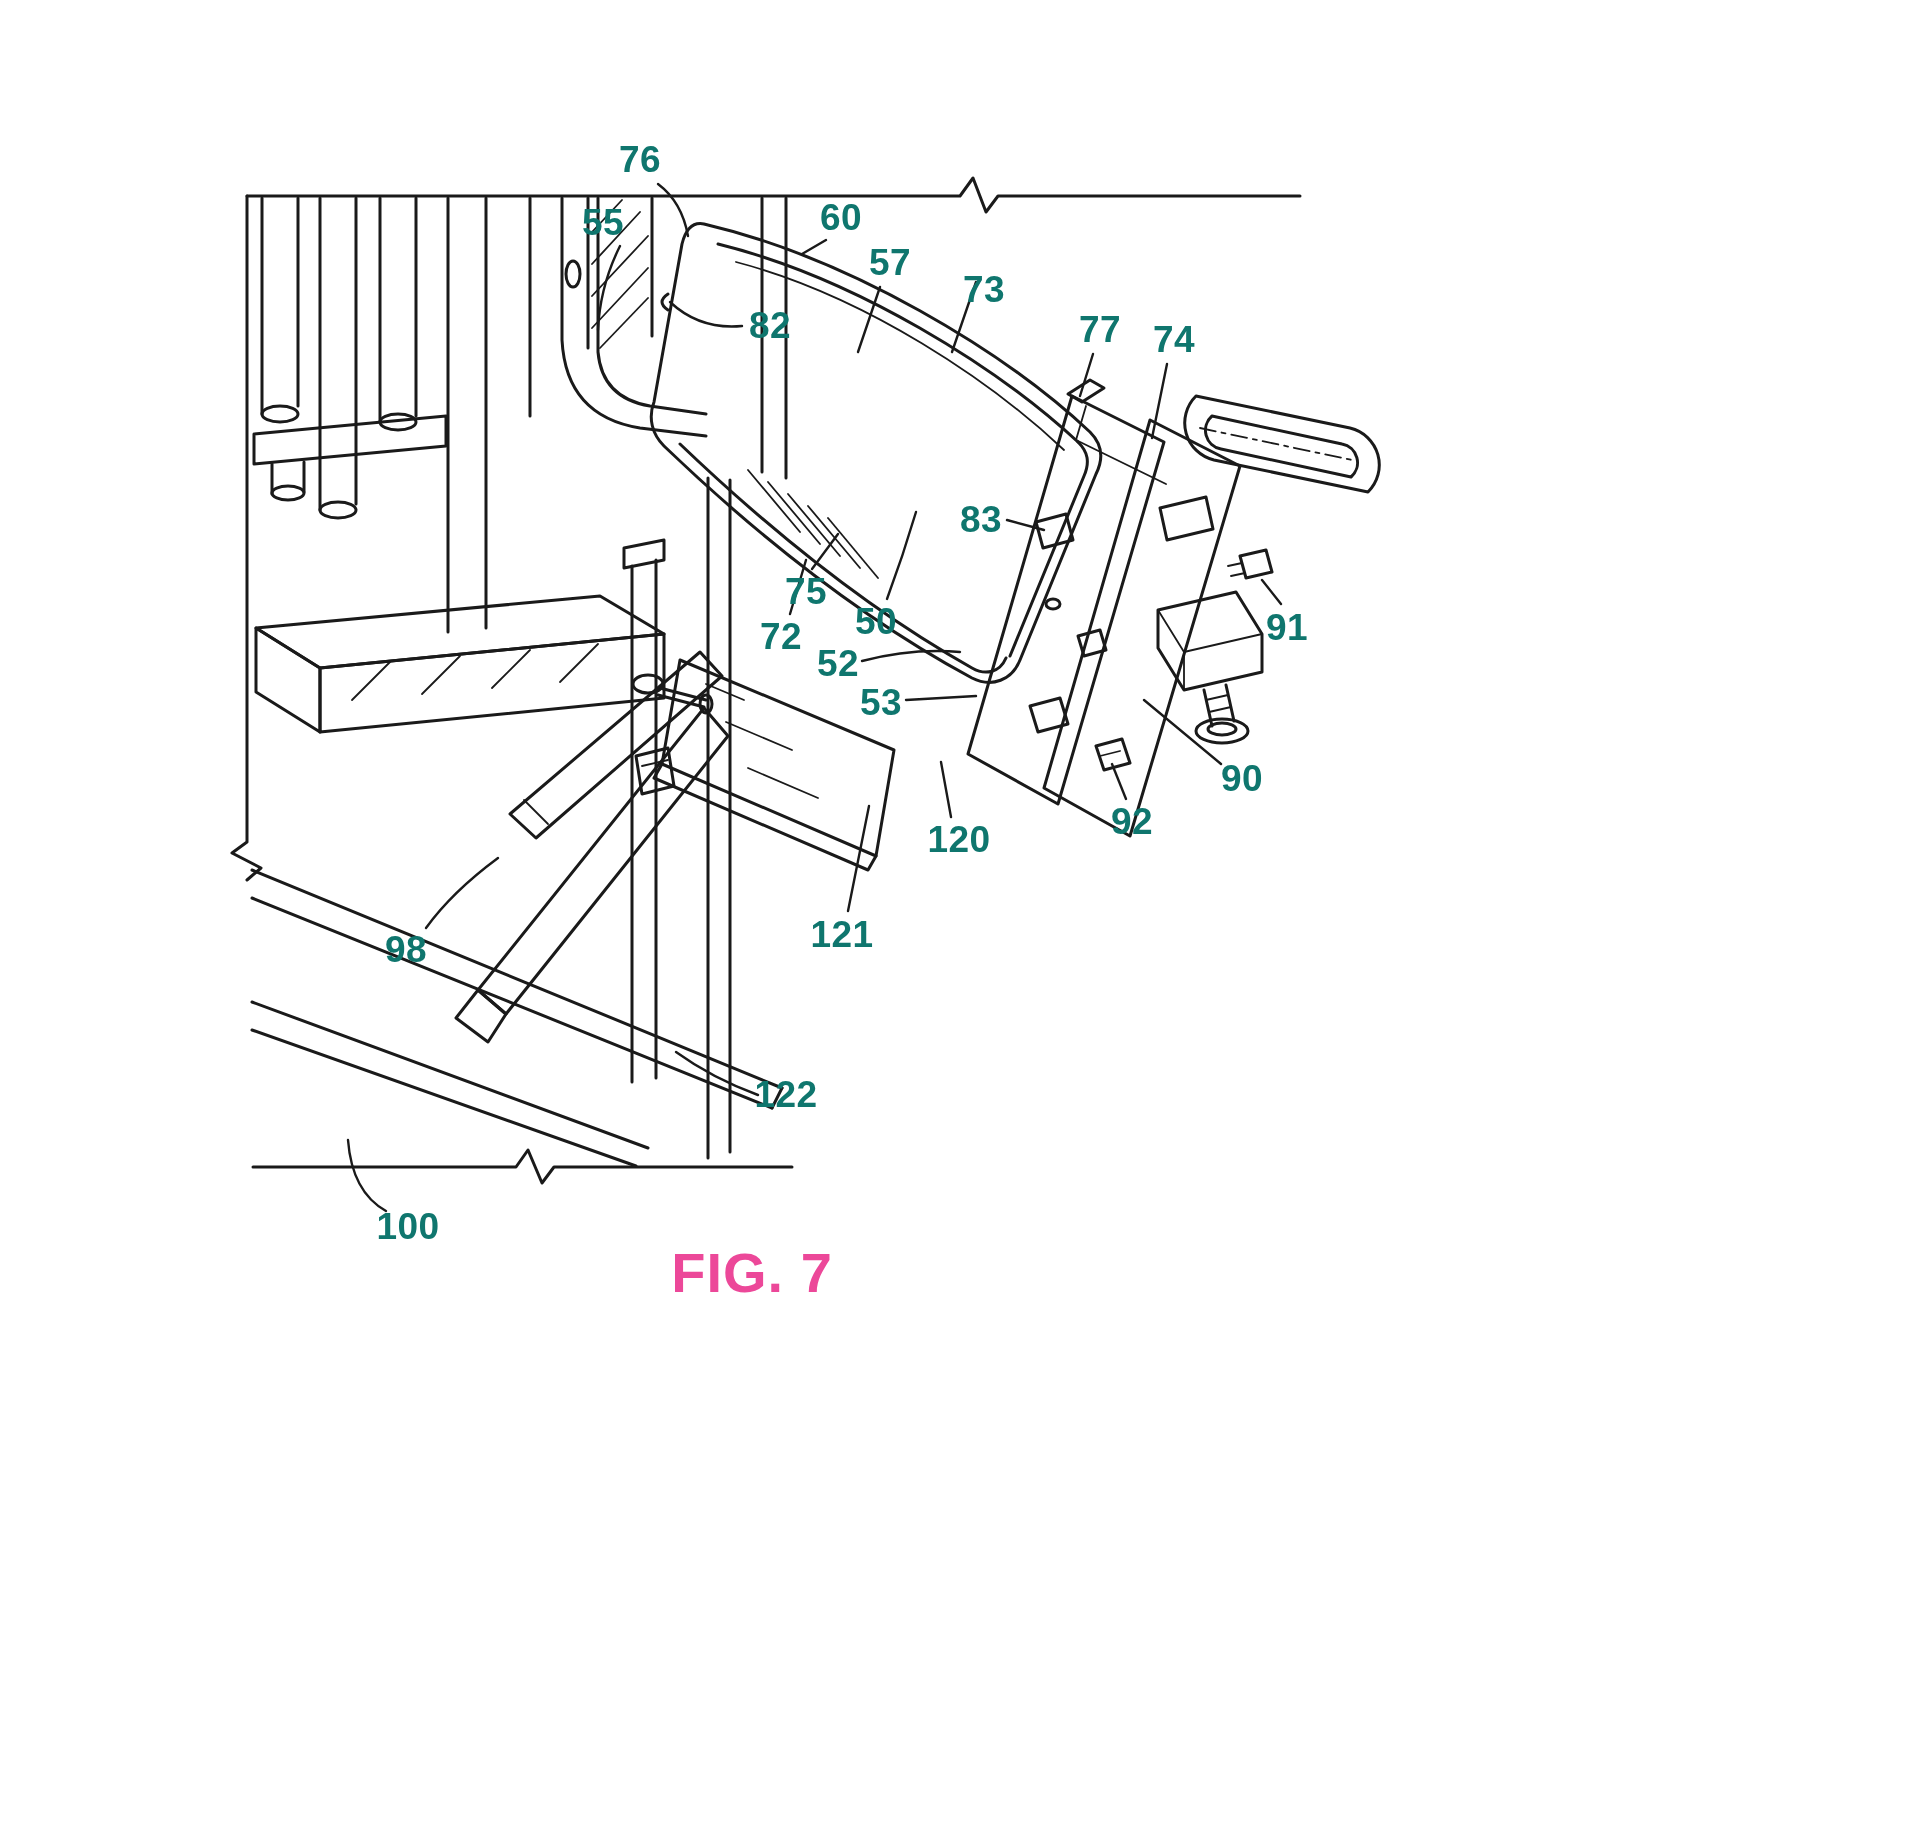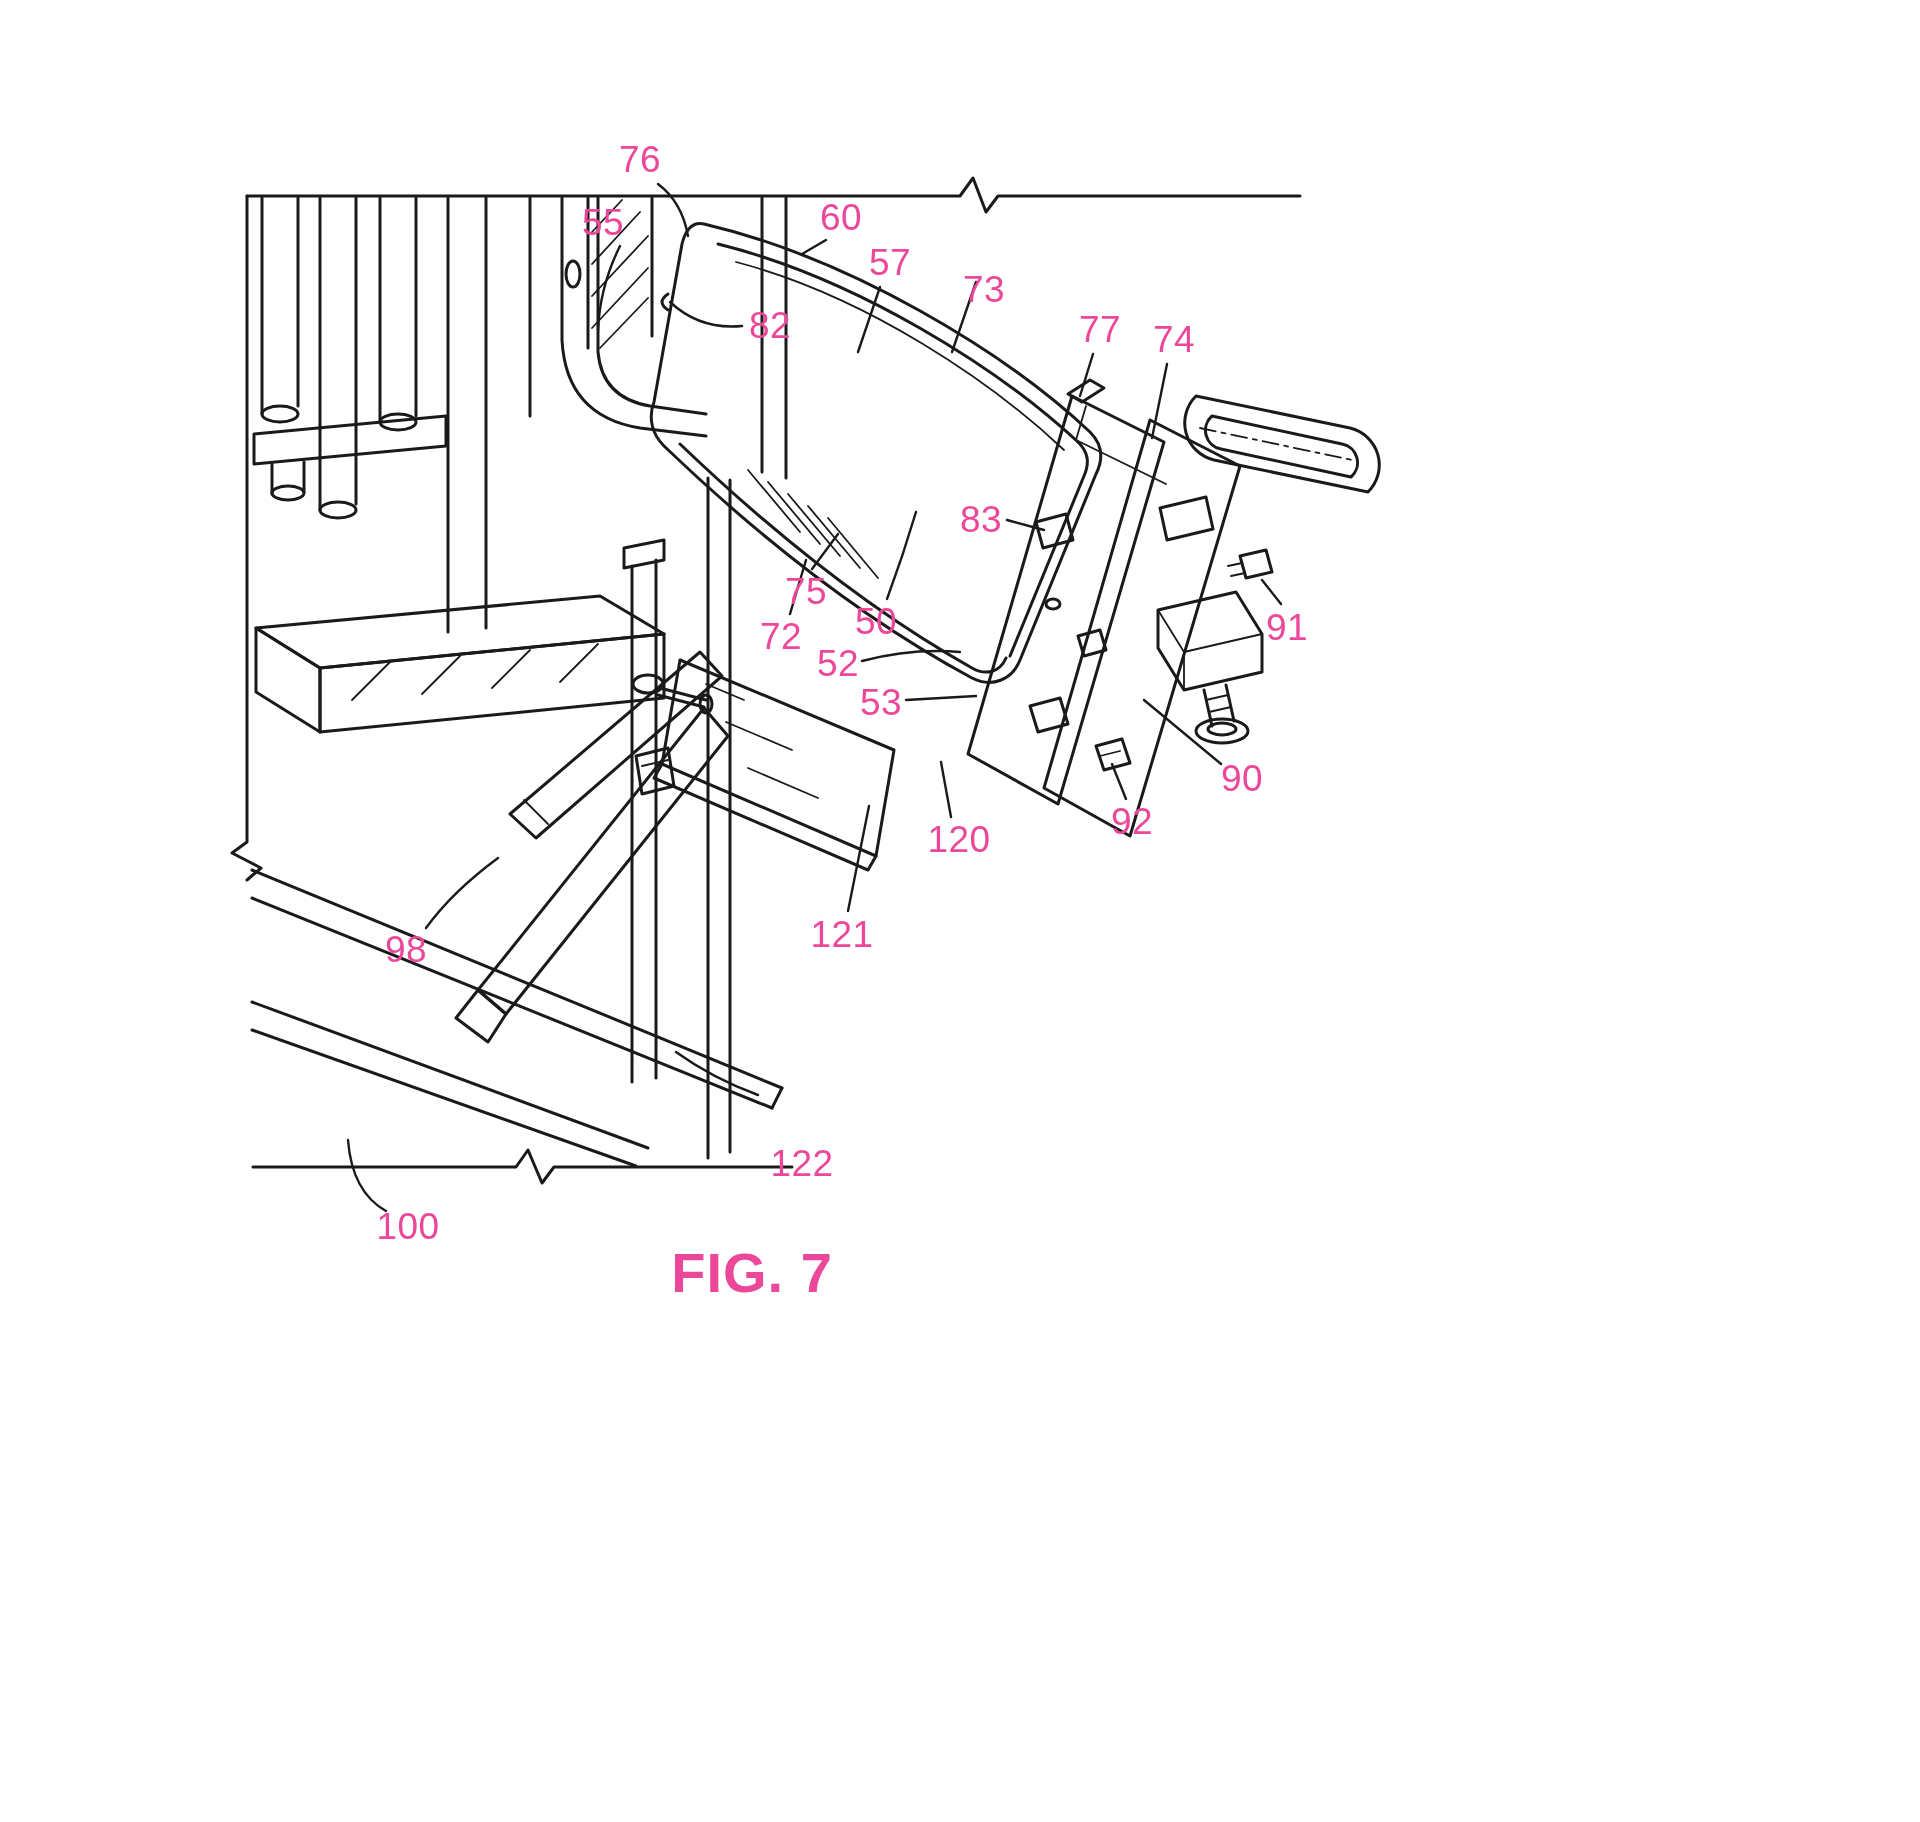--- a/index.html
+++ b/index.html
@@ -31,22 +31,22 @@
   #leaders path {
     stroke: #1a1a1a;
     stroke-width: 2.4;
     fill: none;
     stroke-linecap: round;
   }
   .ref-label {
     position: absolute;
     transform: translate(-50%, -50%);
     font-size: 37px;
-    font-weight: 400;
-    color: #ec4899;
+    font-weight: 700;
+    color: #0f766e;
     white-space: nowrap;
     letter-spacing: 0.5px;
     user-select: none;
   }
   .caption {
     position: absolute;
     transform: translate(-50%, -50%);
     left: 752px;
     top: 1272px;
     font-size: 56px;
@@ -247,18 +247,18 @@
       <div class="ref-label" style="left: 806px; top: 592px;">75</div>
       <div class="ref-label" style="left: 876px; top: 622px;">50</div>
       <div class="ref-label" style="left: 781px; top: 637px;">72</div>
       <div class="ref-label" style="left: 838px; top: 664px;">52</div>
       <div class="ref-label" style="left: 881px; top: 703px;">53</div>
       <div class="ref-label" style="left: 1242px; top: 779px;">90</div>
       <div class="ref-label" style="left: 1132px; top: 822px;">92</div>
       <div class="ref-label" style="left: 959px; top: 840px;">120</div>
       <div class="ref-label" style="left: 842px; top: 935px;">121</div>
       <div class="ref-label" style="left: 406px; top: 950px;">98</div>
-      <div class="ref-label" style="left: 786px; top: 1164px; margin-left: 16px;">122</div>
+      <div class="ref-label" style="left: 786px; top: 1095px;">122</div>
       <div class="ref-label" style="left: 408px; top: 1227px;">100</div>
     </div>
 
   <div class="caption">FIG. 7</div>
 </div>
 
 </body></html>

